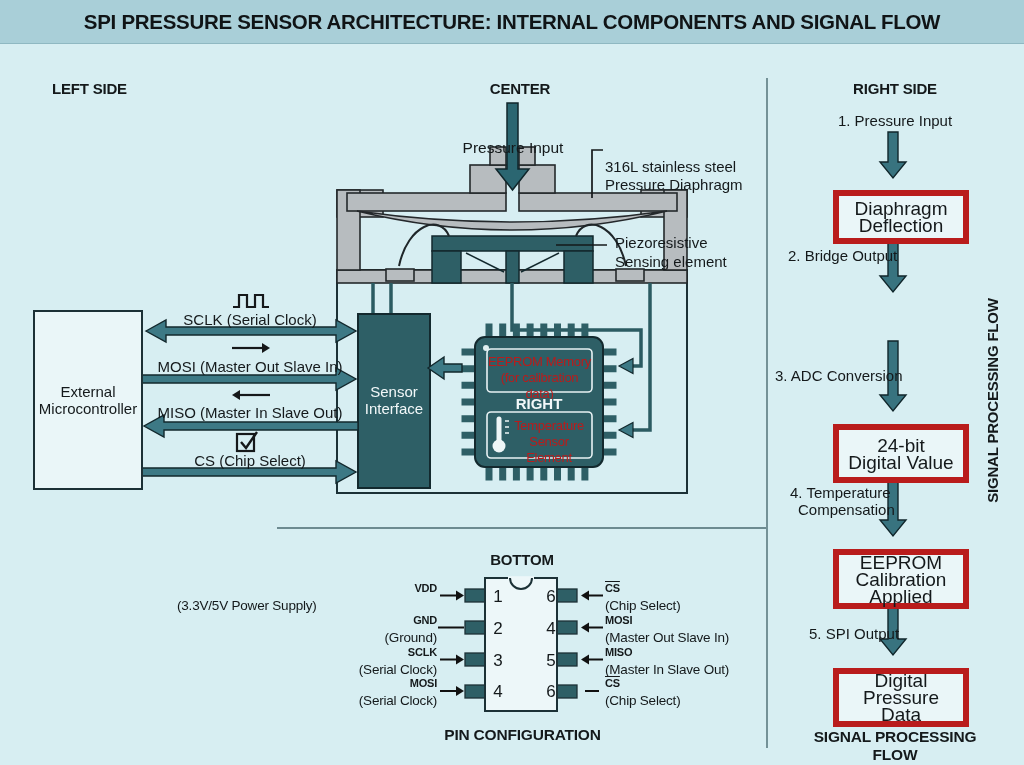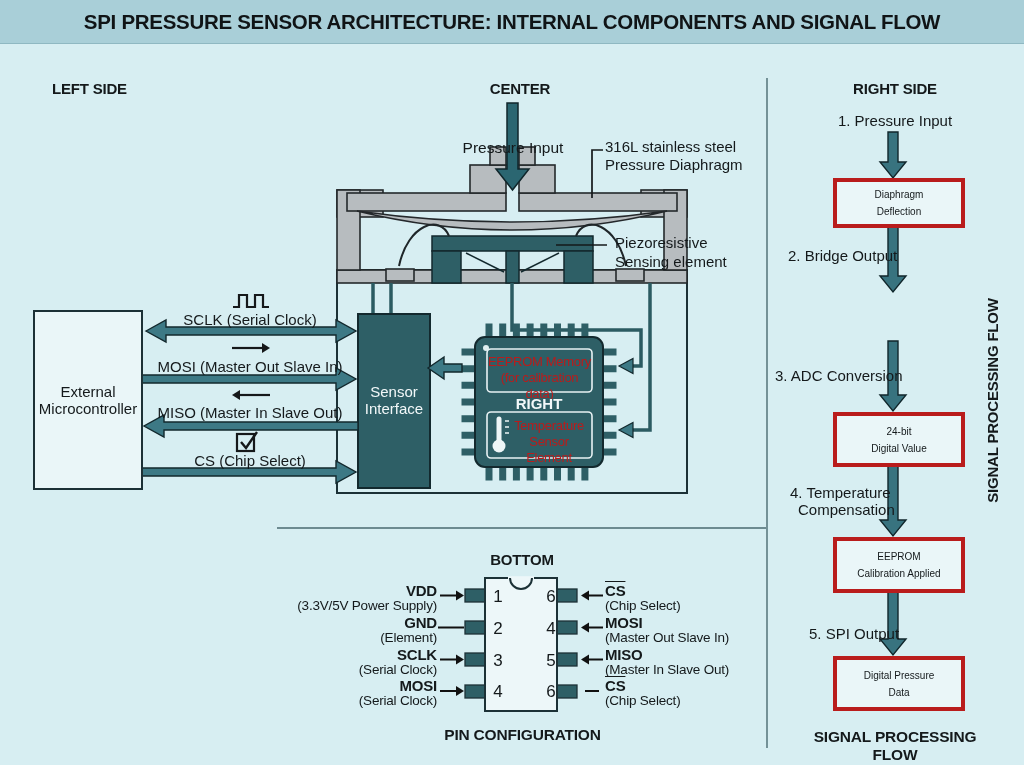--- a/index.html
+++ b/index.html
@@ -7,26 +7,26 @@
        font-family:"Liberation Sans",sans-serif;color:#14191b;}
   .stage{position:relative;width:1024px;height:765px;}
   .title-band{position:absolute;left:0;top:0;width:1024px;height:43px;background:#a9cfd8;
               display:flex;align-items:center;justify-content:center;border-bottom:1px solid #8fb8c2;}
   .title-band div{font-size:20.5px;font-weight:bold;letter-spacing:-0.3px;color:#101416;}
   svg.layer{position:absolute;left:0;top:0;z-index:1;}
   .txt{position:absolute;z-index:2;}
   .sec-hdr{font-size:15px;font-weight:bold;letter-spacing:-0.2px;}
   .ctr{text-align:center;}
   .lbl{font-size:15px;line-height:17px;}
-  .fbox{position:absolute;z-index:2;background:#eaf6f8;border:4px solid #b91c1c;
+  .fbox{position:absolute;z-index:2;background:#eaf6f8;border:6px solid #b91c1c;
         display:flex;flex-direction:column;align-items:center;justify-content:center;
-        font-size:10px;line-height:17px;text-align:center;}
+        font-size:19px;line-height:17px;text-align:center;margin-top:12px;}
   .wtxt{color:#f2f8f9;}
   .chip-small{font-size:13px;line-height:16px;letter-spacing:-0.3px;text-align:center;color:#b91c1c;}
-  .pin-name{font-size:15px;font-weight:bold;letter-spacing:-0.2px;}
+  .pin-name{font-size:11px;font-weight:bold;letter-spacing:-0.2px;}
   .pin-desc{font-size:13.5px;letter-spacing:-0.2px;}
   .ov{text-decoration:overline;}
   .pin-num{font-size:17px;text-align:center;}
   .rot{transform:rotate(-90deg);transform-origin:center center;}
 </style>
 </head>
 <body>
 
 <div class="stage">
 
@@ -186,21 +186,21 @@
       <line x1="585" y1="691" x2="599" y2="691"></line>
     </g>
   </svg>
 
   <div class="txt sec-hdr" style="left:52px;top:80px;">LEFT SIDE</div>
   <div class="txt sec-hdr ctr" style="left:450px;top:80px;width:140px;">CENTER</div>
   <div class="txt sec-hdr ctr" style="left:820px;top:80px;width:150px;">RIGHT SIDE</div>
 
   <div class="txt lbl ctr" style="left:438px;top:107px;width:150px;font-size:15.5px;margin-top:32px;">Pressure Input</div>
   <div class="txt lbl" style="left:605px;top:138px;line-height:18px;">
-    <span style="display:block;">316L stainless steel</span>
+    <span style="display:block;margin-top:20px;">316L stainless steel</span>
     <span style="display:block;">Pressure Diaphragm</span>
   </div>
   <div class="txt lbl" style="left:615px;top:233px;line-height:19px;">
     <span style="display:block;">Piezoresistive</span>
     <span style="display:block;">Sensing element</span>
   </div>
 
   <div class="txt lbl ctr" style="left:34px;top:383px;width:108px;">
     <span style="display:block;">External</span>
     <span style="display:block;">Microcontroller</span>
@@ -250,23 +250,23 @@
     <span>Digital Pressure</span>
     <span>Data</span>
   </div>
   <div class="txt sec-hdr ctr" style="left:795px;top:728px;width:200px;font-size:15.5px;">SIGNAL PROCESSING FLOW</div>
   <div class="txt sec-hdr ctr rot" style="left:882px;top:392px;width:220px;">SIGNAL PROCESSING FLOW</div>
 
   <div class="txt sec-hdr ctr" style="left:460px;top:551px;width:124px;">BOTTOM</div>
   <div class="txt sec-hdr ctr" style="left:430px;top:726px;width:185px;font-size:15.5px;">PIN CONFIGURATION</div>
 
   <div class="txt pin-name" style="left:177px;top:582px;width:260px;text-align:right;">VDD</div>
-  <div class="txt pin-desc" style="left:177px;top:598px;width:260px;text-align:right;">(3.3V/5V Power Supply)</div>
+  <div class="txt pin-desc" style="left:177px;top:598px;width:260px;text-align:left;">(3.3V/5V Power Supply)</div>
   <div class="txt pin-name" style="left:177px;top:614px;width:260px;text-align:right;">GND</div>
-  <div class="txt pin-desc" style="left:177px;top:630px;width:260px;text-align:right;">(Element)</div>
+  <div class="txt pin-desc" style="left:177px;top:630px;width:260px;text-align:right;">(Ground)</div>
   <div class="txt pin-name" style="left:177px;top:646px;width:260px;text-align:right;">SCLK</div>
   <div class="txt pin-desc" style="left:177px;top:662px;width:260px;text-align:right;">(Serial Clock)</div>
   <div class="txt pin-name" style="left:177px;top:677px;width:260px;text-align:right;">MOSI</div>
   <div class="txt pin-desc" style="left:177px;top:693px;width:260px;text-align:right;">(Serial Clock)</div>
 
   <div class="txt pin-name" style="left:605px;top:582px;width:240px;"><span class="ov">CS</span></div>
   <div class="txt pin-desc" style="left:605px;top:598px;width:240px;">(Chip Select)</div>
   <div class="txt pin-name" style="left:605px;top:614px;width:240px;">MOSI</div>
   <div class="txt pin-desc" style="left:605px;top:630px;width:240px;">(Master Out Slave In)</div>
   <div class="txt pin-name" style="left:605px;top:646px;width:240px;">MISO</div>

